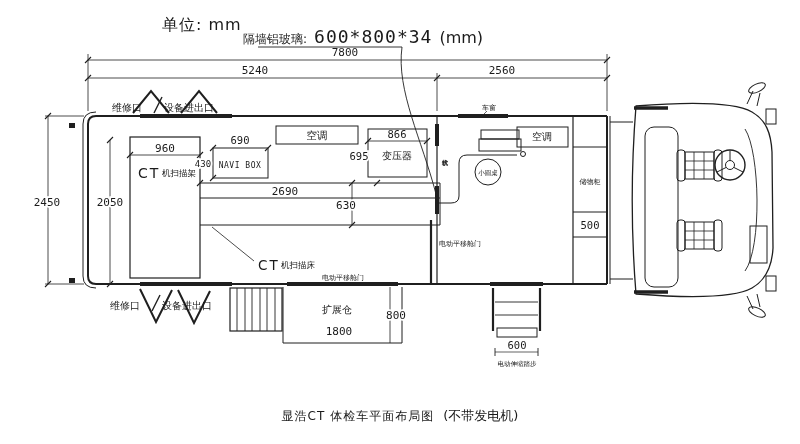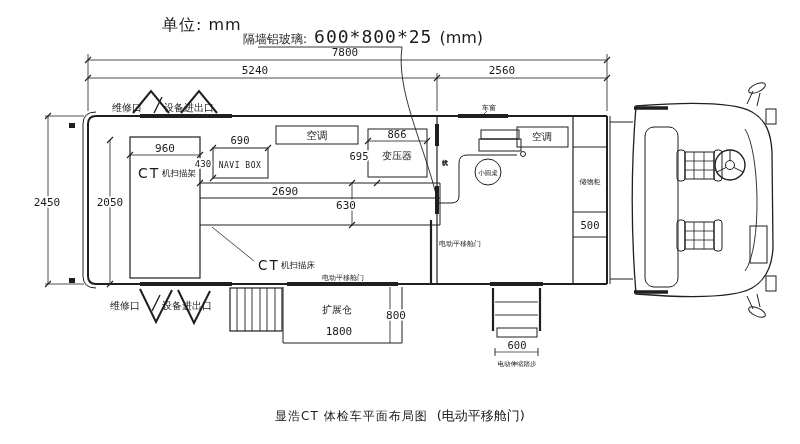--- a/index.html
+++ b/index.html
@@ -21,21 +21,21 @@
   .ln{stroke:#1f1f1f;fill:none;}
 </style>
 </head>
 <body>
 
 <div class="stage">
 
   <div class="hdr-unit">单位: mm</div>
   <div class="glass-note">
     <span class="lbl">隔墙铝玻璃:</span>
-    <span class="val">600*800*25</span>
+    <span class="val">600*800*34</span>
     <span class="unit">(mm)</span>
   </div>
 
   <svg width="800" height="444" viewBox="0 0 800 444">
 
     <g>
       <line class="ln" x1="258" y1="47" x2="402" y2="47" stroke-width="0.9"></line>
       <path class="ln" d="M402,47 C396,90 422,140 436,194" stroke-width="0.9"></path>
     </g>
 
@@ -263,15 +263,15 @@
       <g>
         <line class="ln" x1="747" y1="296" x2="753" y2="309" stroke-width="1"></line>
         <line class="ln" x1="757" y1="294" x2="760" y2="307" stroke-width="1"></line>
         <ellipse class="ln" cx="757" cy="312" rx="9" ry="4" transform="rotate(25 757 312)" stroke-width="1"></ellipse>
       </g>
     </g>
   </svg>
 
   <div class="footer">
     <span class="t">显浩CT 体检车平面布局图</span>
-    <span class="s">(电动平移舱门)</span>
+    <span class="s">(不带发电机)</span>
   </div>
 </div>
 
 </body></html>

